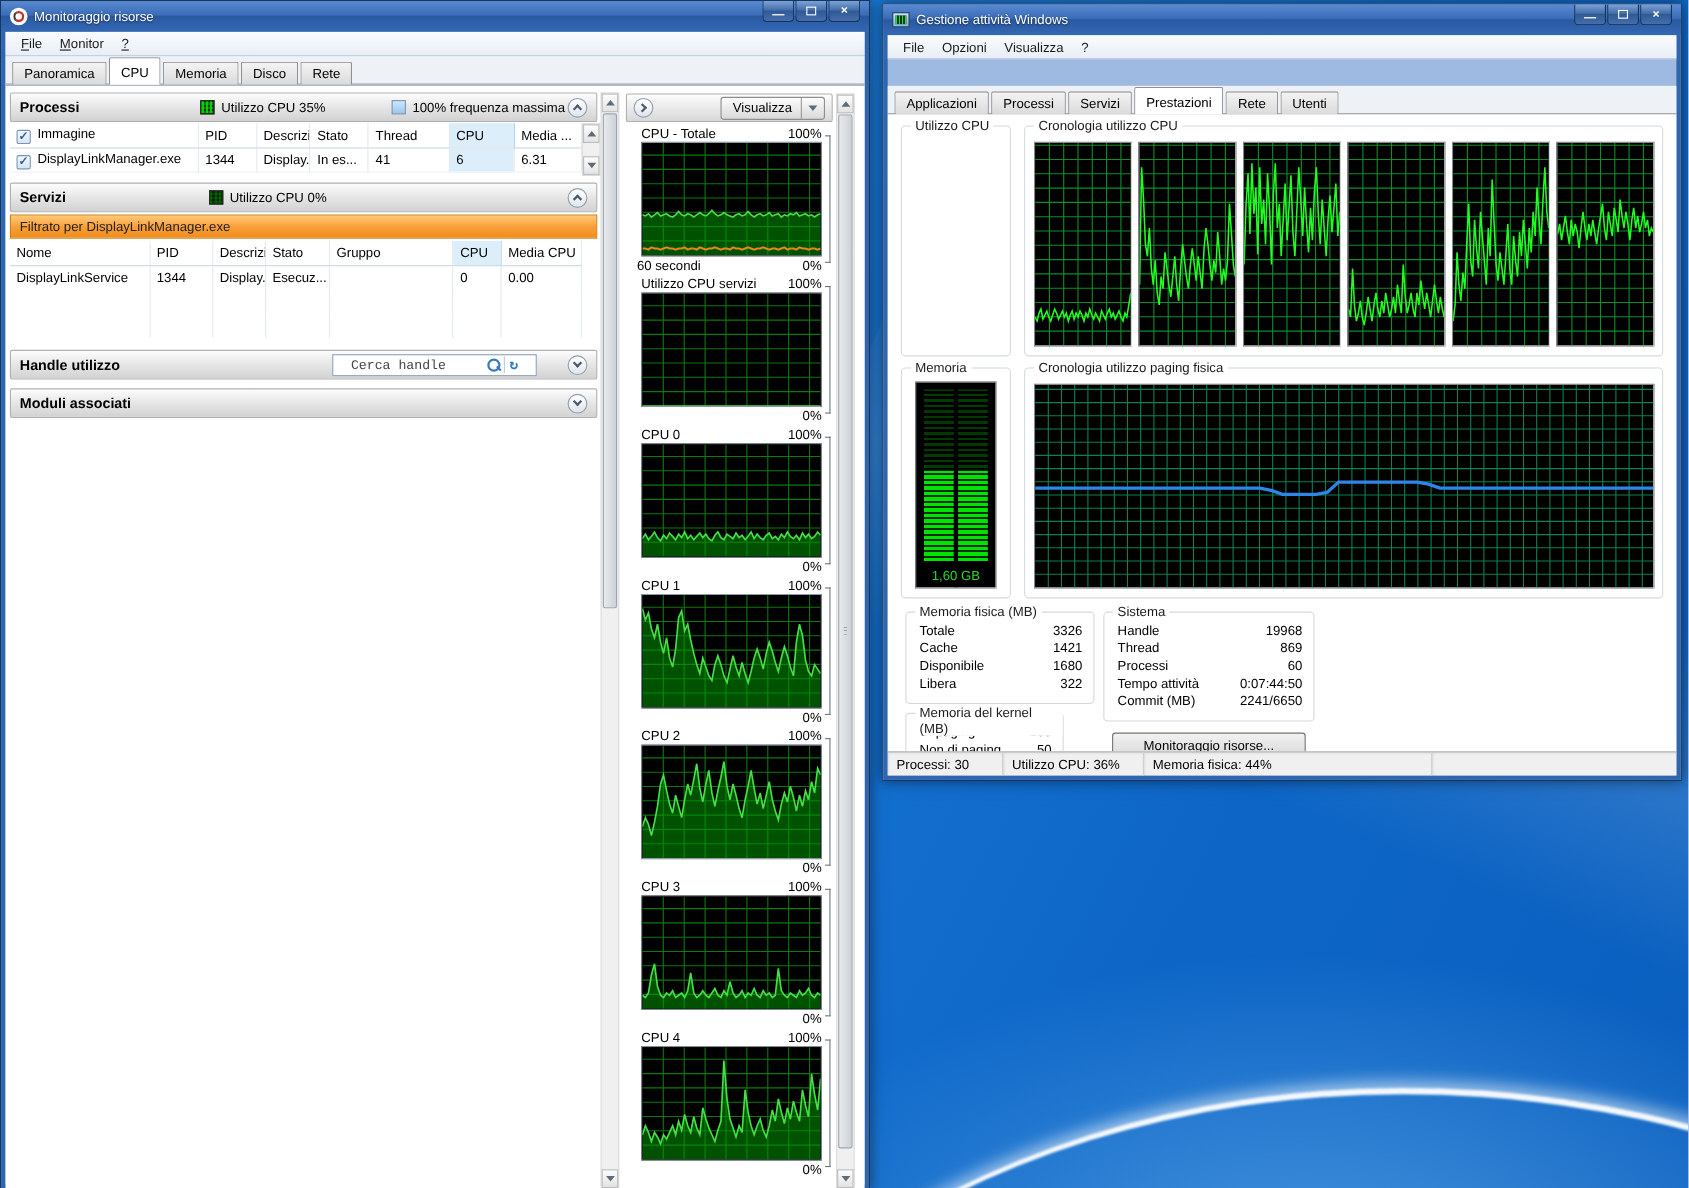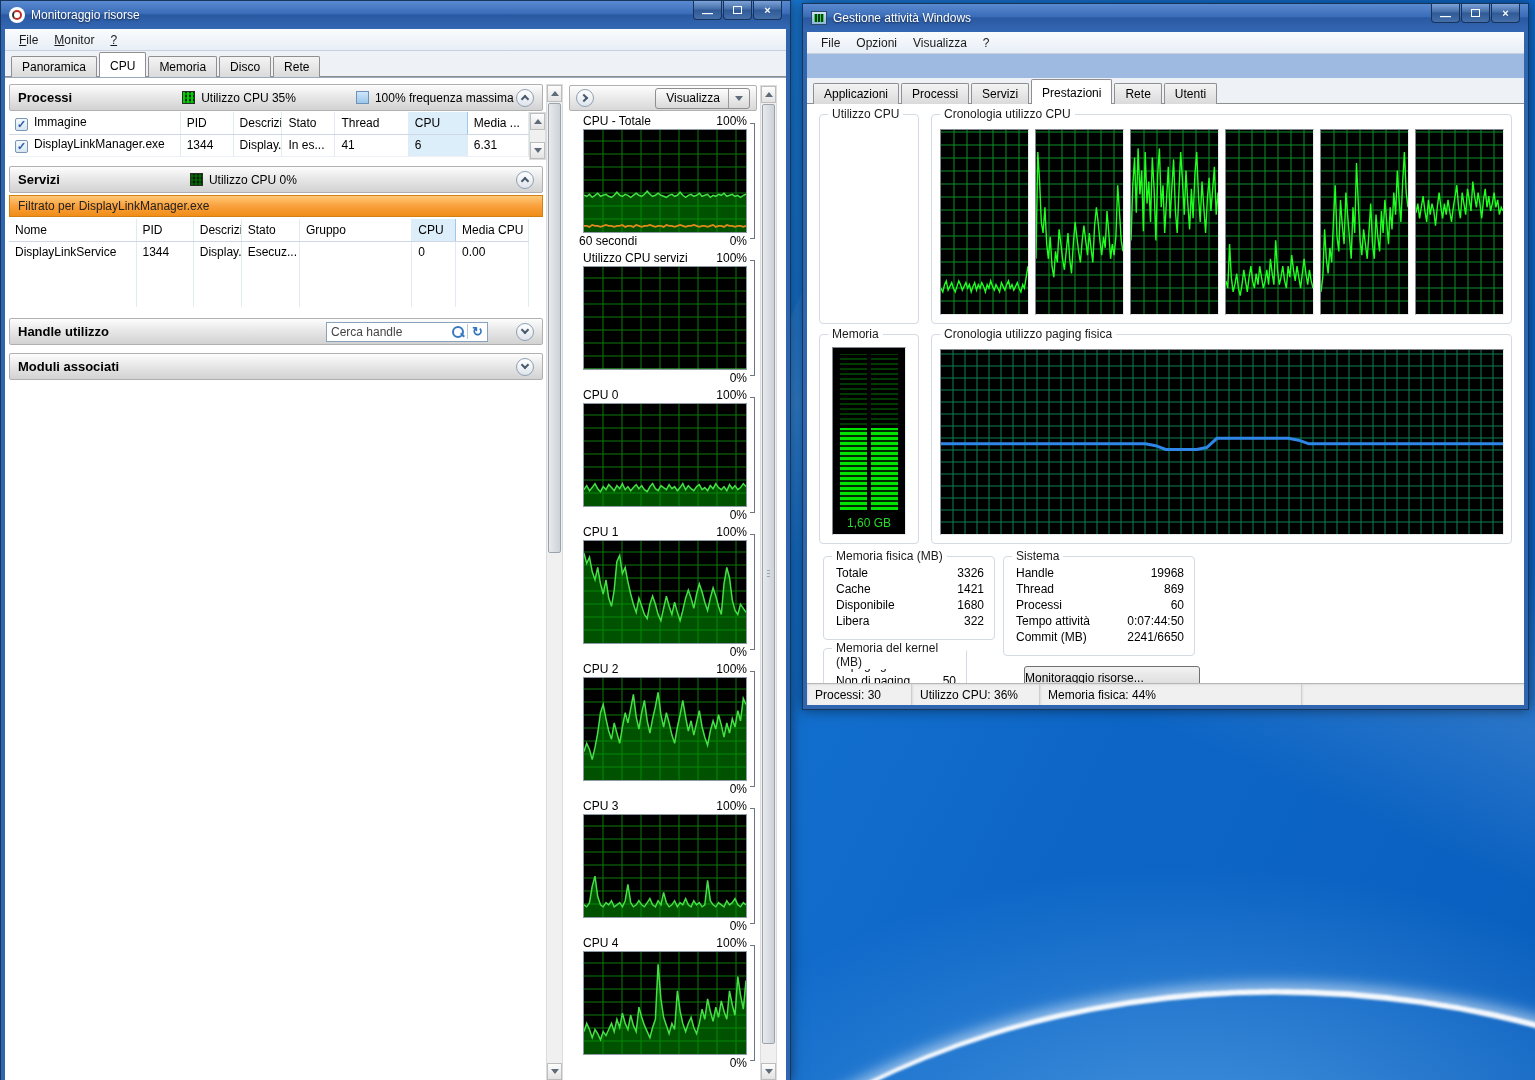--- a/index.html
+++ b/index.html
@@ -114,25 +114,25 @@
   .gauge-split { position:absolute; left:50%; top:0; bottom:0; width:4px; margin-left:-2px; background:#000; }
   .gauge-fill { position:absolute; left:7px; right:7px; bottom:24px;
     background:repeating-linear-gradient(0deg, #00e400 0 3px, #002a00 3px 5px); }
   .gauge-text { position:absolute; left:0; right:0; bottom:4px; text-align:center; color:#2ad82a; }
   .tmchart { position:absolute; background:#000; }
   .statusbar { position:absolute; left:4px; right:4px; bottom:4px; height:22px; background:#f0f0f0;
     border-top:1px solid #b6b6b6; display:flex; }
   .statuscell { border-right:1px solid #cfcfcf; box-shadow:inset 1px 1px 2px rgba(0,0,0,.08);
     display:flex; align-items:center; padding:0 8px; }
   .tm-btn { position:absolute; height:24px; border:1px solid #707070; border-radius:3px;
-    background:linear-gradient(#f2f2f2,#d8d8d8); display:flex; align-items:center; justify-content:flex-start;margin-left:13px; }
+    background:linear-gradient(#f2f2f2,#d8d8d8); display:flex; align-items:center; justify-content:center; }
   .statrow { display:flex; justify-content:space-between; padding:1px 10px 1px 12px; }
 
-  .searchbox { margin-left:auto; margin-right:28px; width:162px; height:20px; border:1px solid #8aa3bd;
-    background:#fff; display:flex; align-items:center; padding:0 4px; }
+  .searchbox { margin-left:auto; margin-right:28px; width:186px; height:20px; border:1px solid #8aa3bd;
+    background:#fff; display:flex; align-items:center; padding:0 16px;font-family:Liberation Mono, monospace; }
   .searchbox .ph { color:#444; flex:1; }
   .mag { position:relative; width:14px; height:14px; margin-right:2px; }
   .mag::before { content:""; position:absolute; left:1px; top:1px; width:8px; height:8px;
     border:2px solid #3a78c2; border-radius:50%; }
   .mag::after { content:""; position:absolute; left:9px; top:9px; width:5px; height:2px;
     background:#3a78c2; transform:rotate(45deg); }
   .refresh { color:#2f74c0; font-size:13px; border-left:1px solid #b9c9da; padding-left:4px; font-weight:bold; }
 
   .appicon-res { width:16px; height:16px; border-radius:50%; background:#fff; position:relative; }
   .appicon-res::after { content:""; position:absolute; inset:3px; border-radius:50%;

